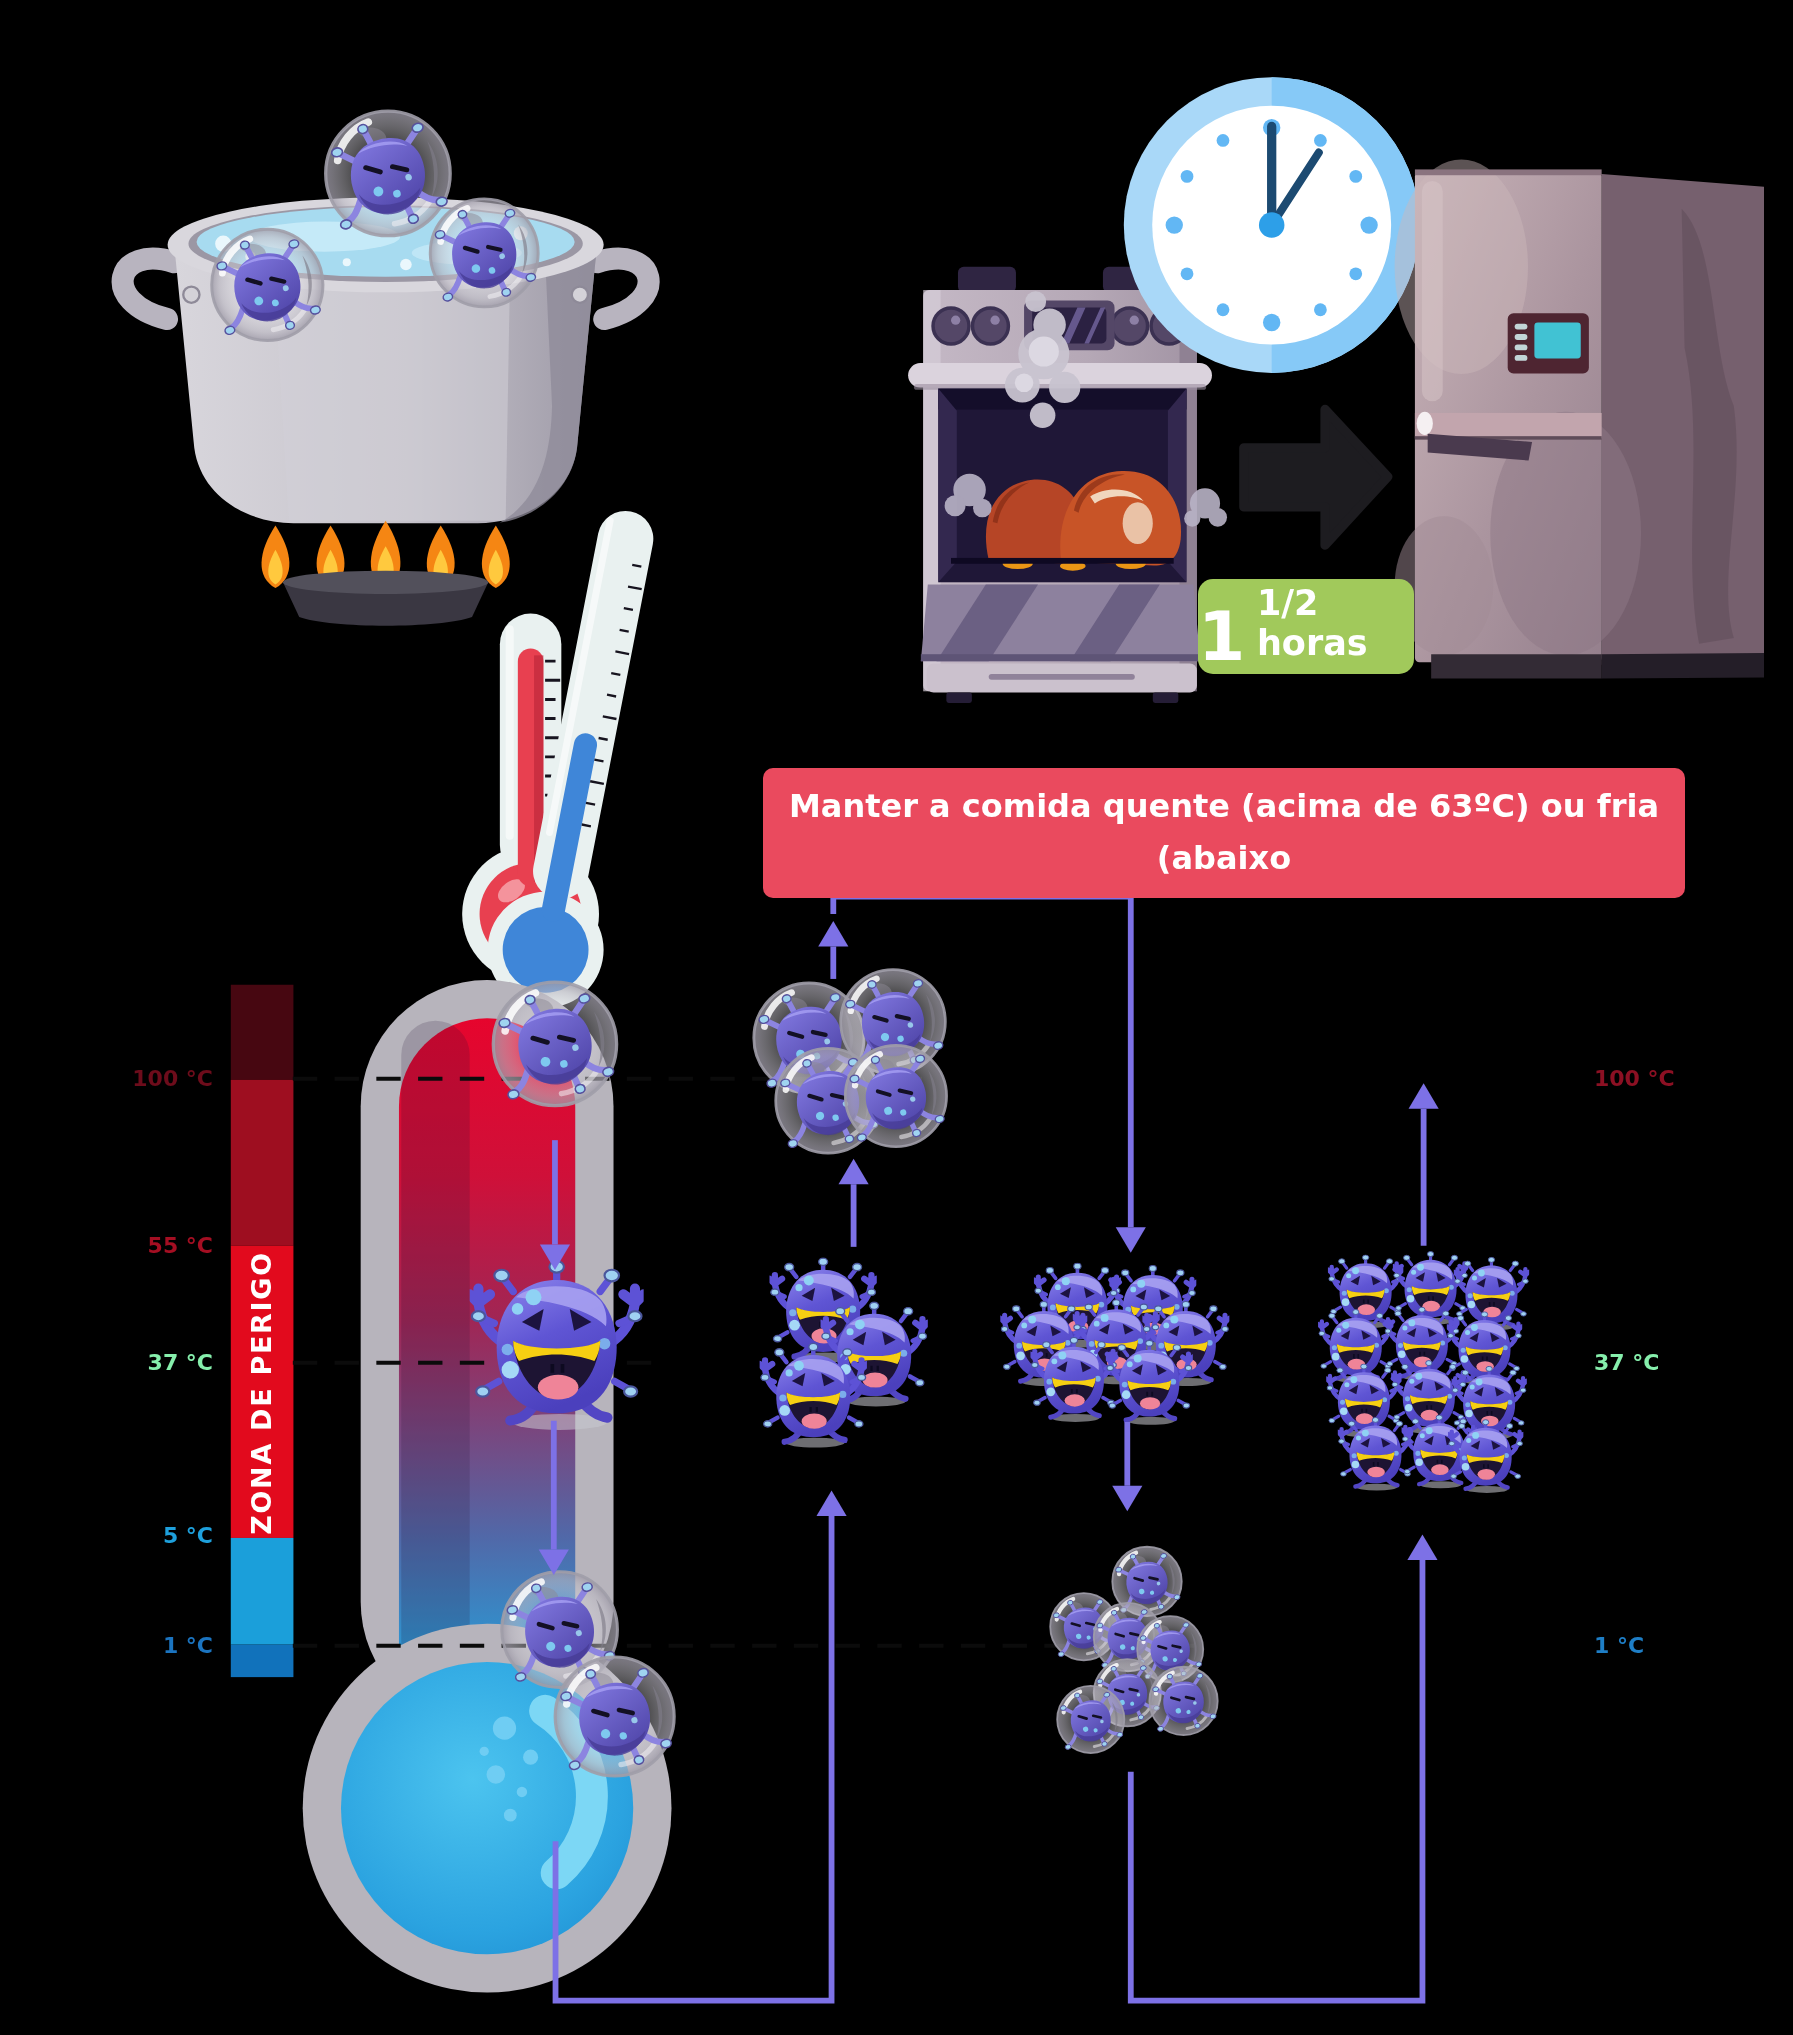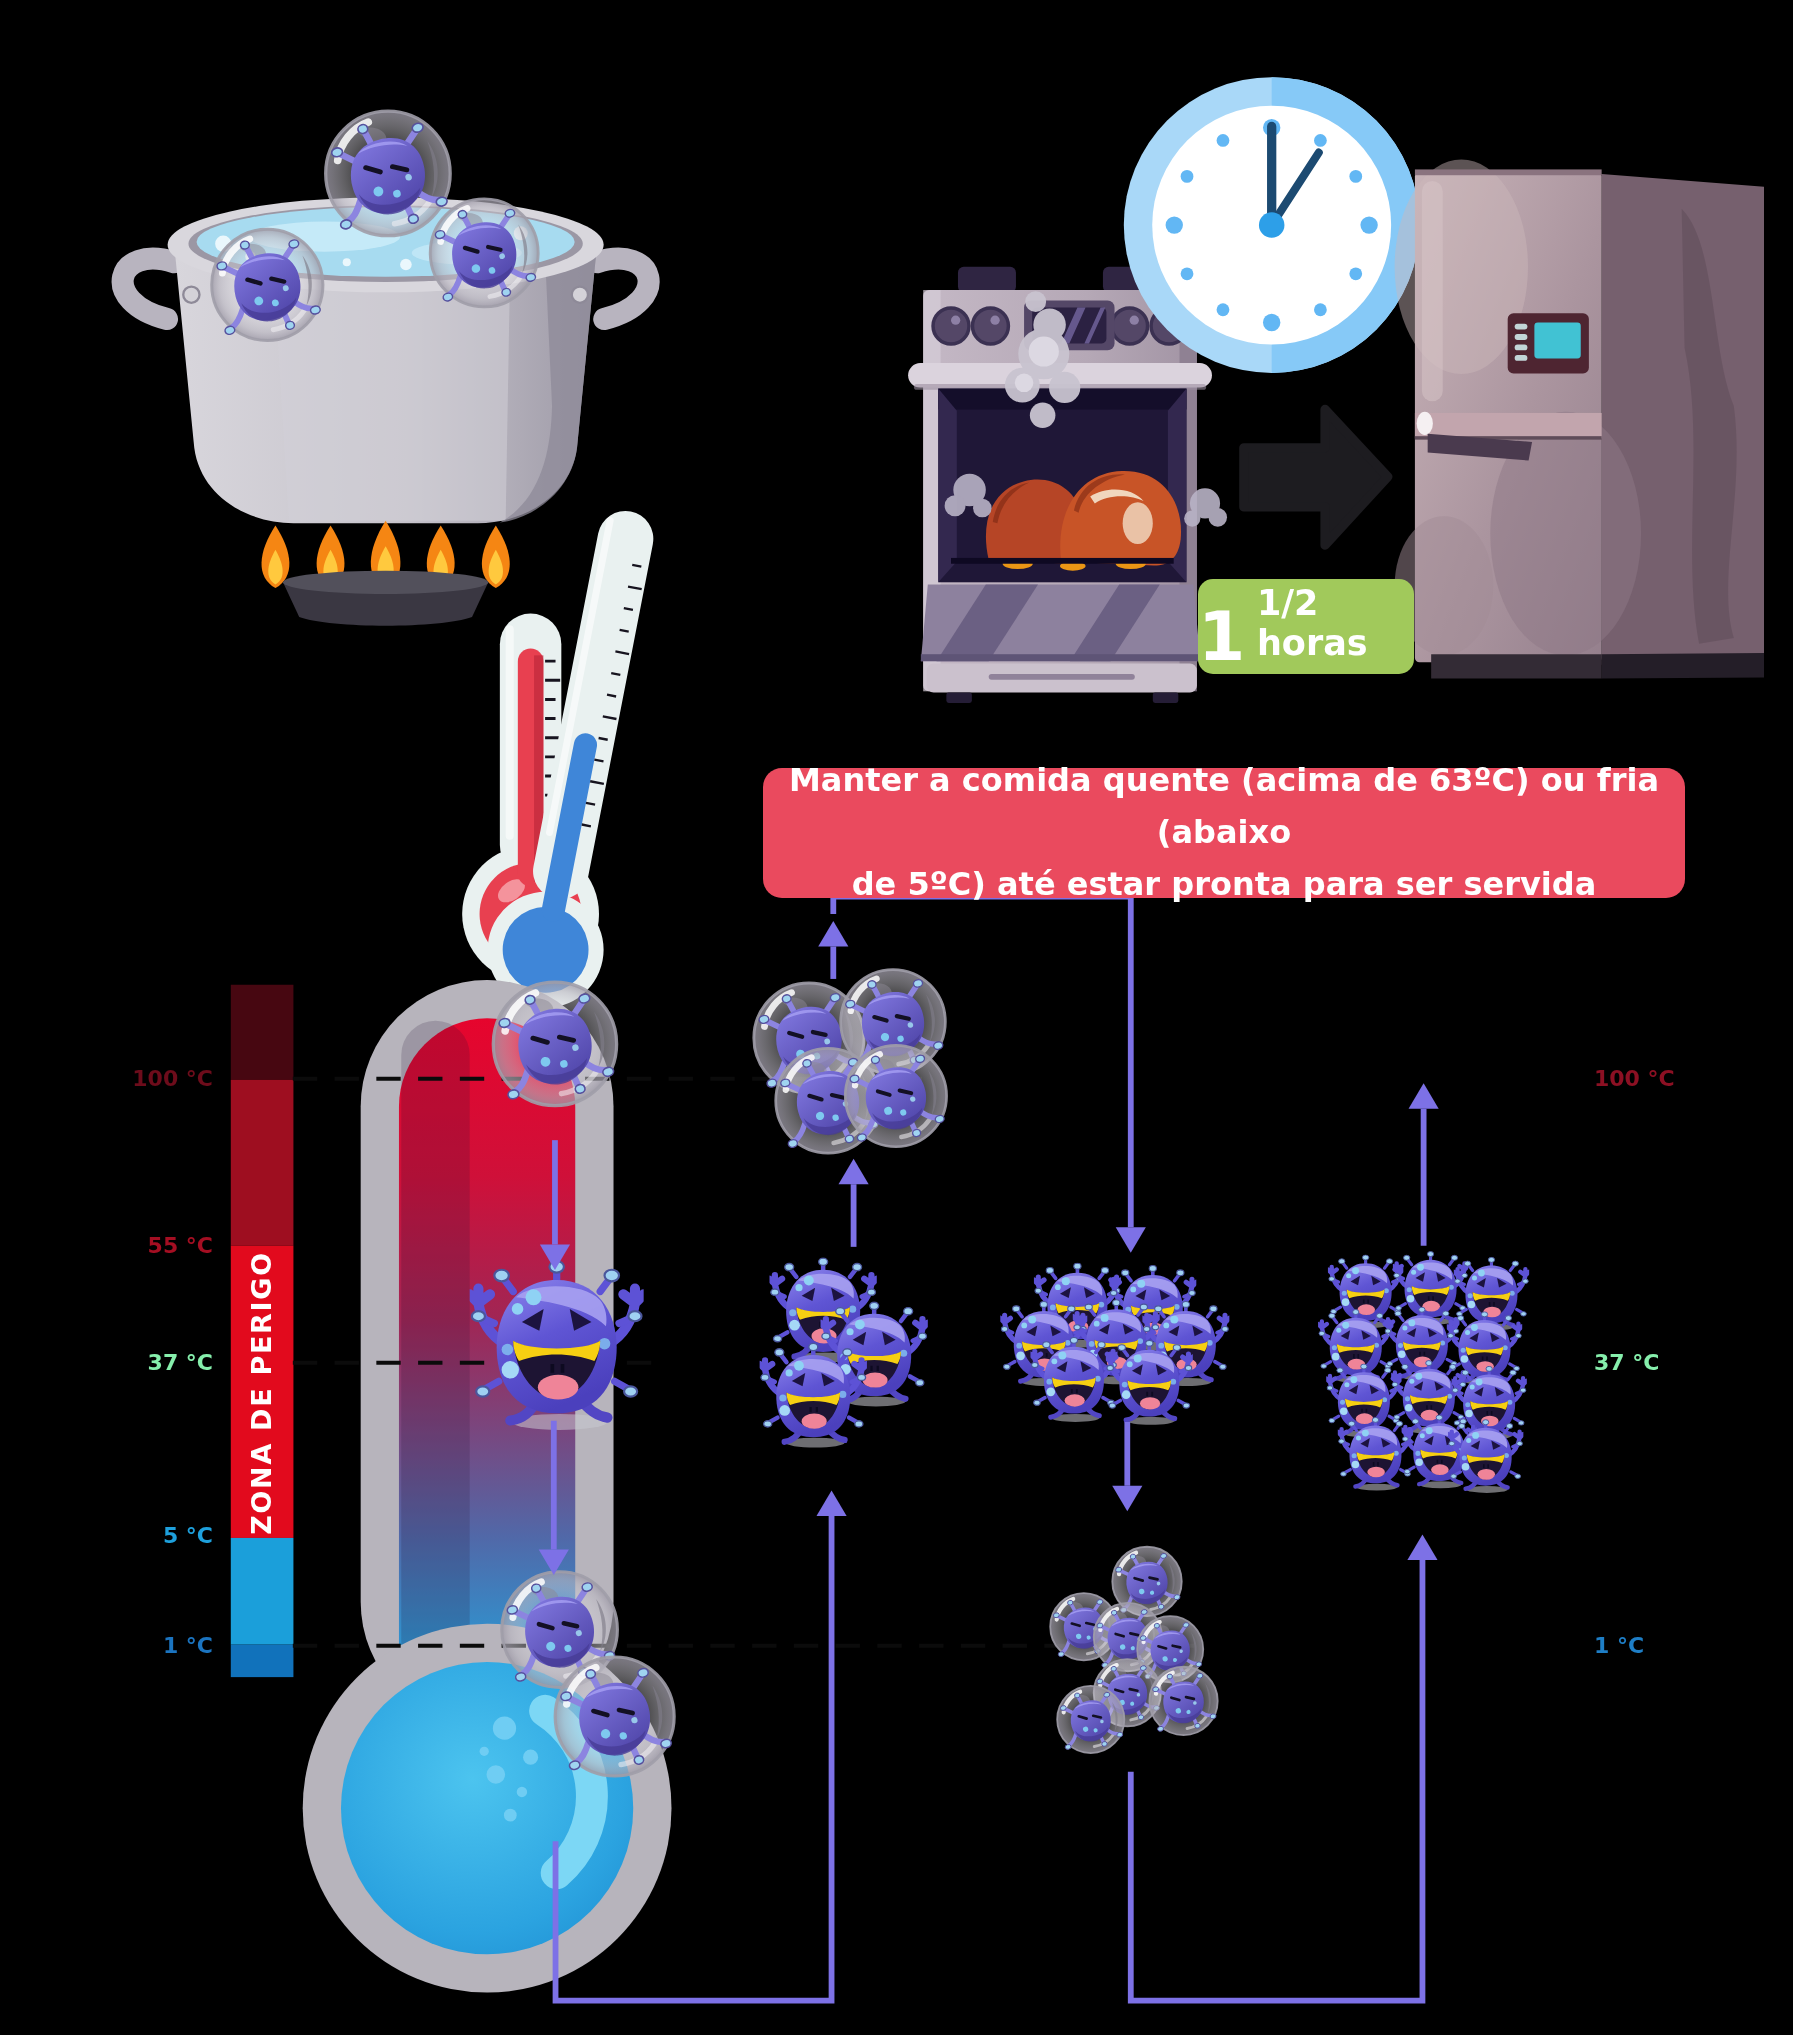--- a/index.html
+++ b/index.html
@@ -1,20 +1,20 @@
 <!DOCTYPE html>
 <html style="font-size:9.3px"><head>
 <meta charset="utf-8">
 <style>
   html,body{margin:0;padding:0;background:#000;}
   .stage{position:relative;width:1793px;height:2035px;background:#000;overflow:hidden;
          font-family:"DejaVu Sans","Liberation Sans",sans-serif;}
   .art{position:absolute;left:0;top:0;}
   .banner{position:absolute;left:763px;top:768px;width:922px;height:130px;
-          background:#ea4a5e;border-radius:19px;color:#fff;font-weight:800;
+          background:#ea4a5e;border-radius:10px;color:#fff;font-weight:800;
           font-size:32px;line-height:1.62;text-align:center;display:flex;
           flex-direction:column;justify-content:center;}
   .duration{position:absolute;left:1198px;top:579px;width:216px;height:95px;
             background:#a1c95b;border-radius:15px;color:#fff;display:flex;
             align-items:center;justify-content:center;gap:11.6px;}
   .duration .big{font-size:68px;font-weight:800;line-height:.9;margin-top:20px;}
   .duration .small{font-size:35px;font-weight:700;margin-bottom:8px;}
   .tlabel{position:absolute;font-weight:800;font-size:22px;transform:translateY(-54%);white-space:nowrap;}
   .tl-left{left:39px;width:174px;text-align:right;}
   .tl-right{left:1594px;width:191px;text-align:left;}
@@ -438,21 +438,20 @@
   <path d="M1472,1998 L1446,2042 H1498 Z"></path>
   <path d="M1944,2606 L1918,2562 H1970 Z"></path>
   <path d="M1434,2570 L1408,2614 H1460 Z"></path>
   <path d="M2453,2646 L2427,2690 H2479 Z"></path>
   <path d="M2455,1868 L2429,1912 H2481 Z"></path>
 </g>
 </svg>
 
 <div class="banner">
   <span>Manter a comida quente (acima de 63ºC) ou fria (abaixo</span>
-  <span>de 5ºC) até estar pronta para ser servida</span>
 </div>
 
 <div class="duration">
   <span class="big">1</span>
   <span class="small">1/2 horas</span>
 </div>
 
 <div class="zona">ZONA DE PERIGO</div>
 
 <div class="tlabel tl-left c-maroon" style="top:1079px">100 °C</div>

